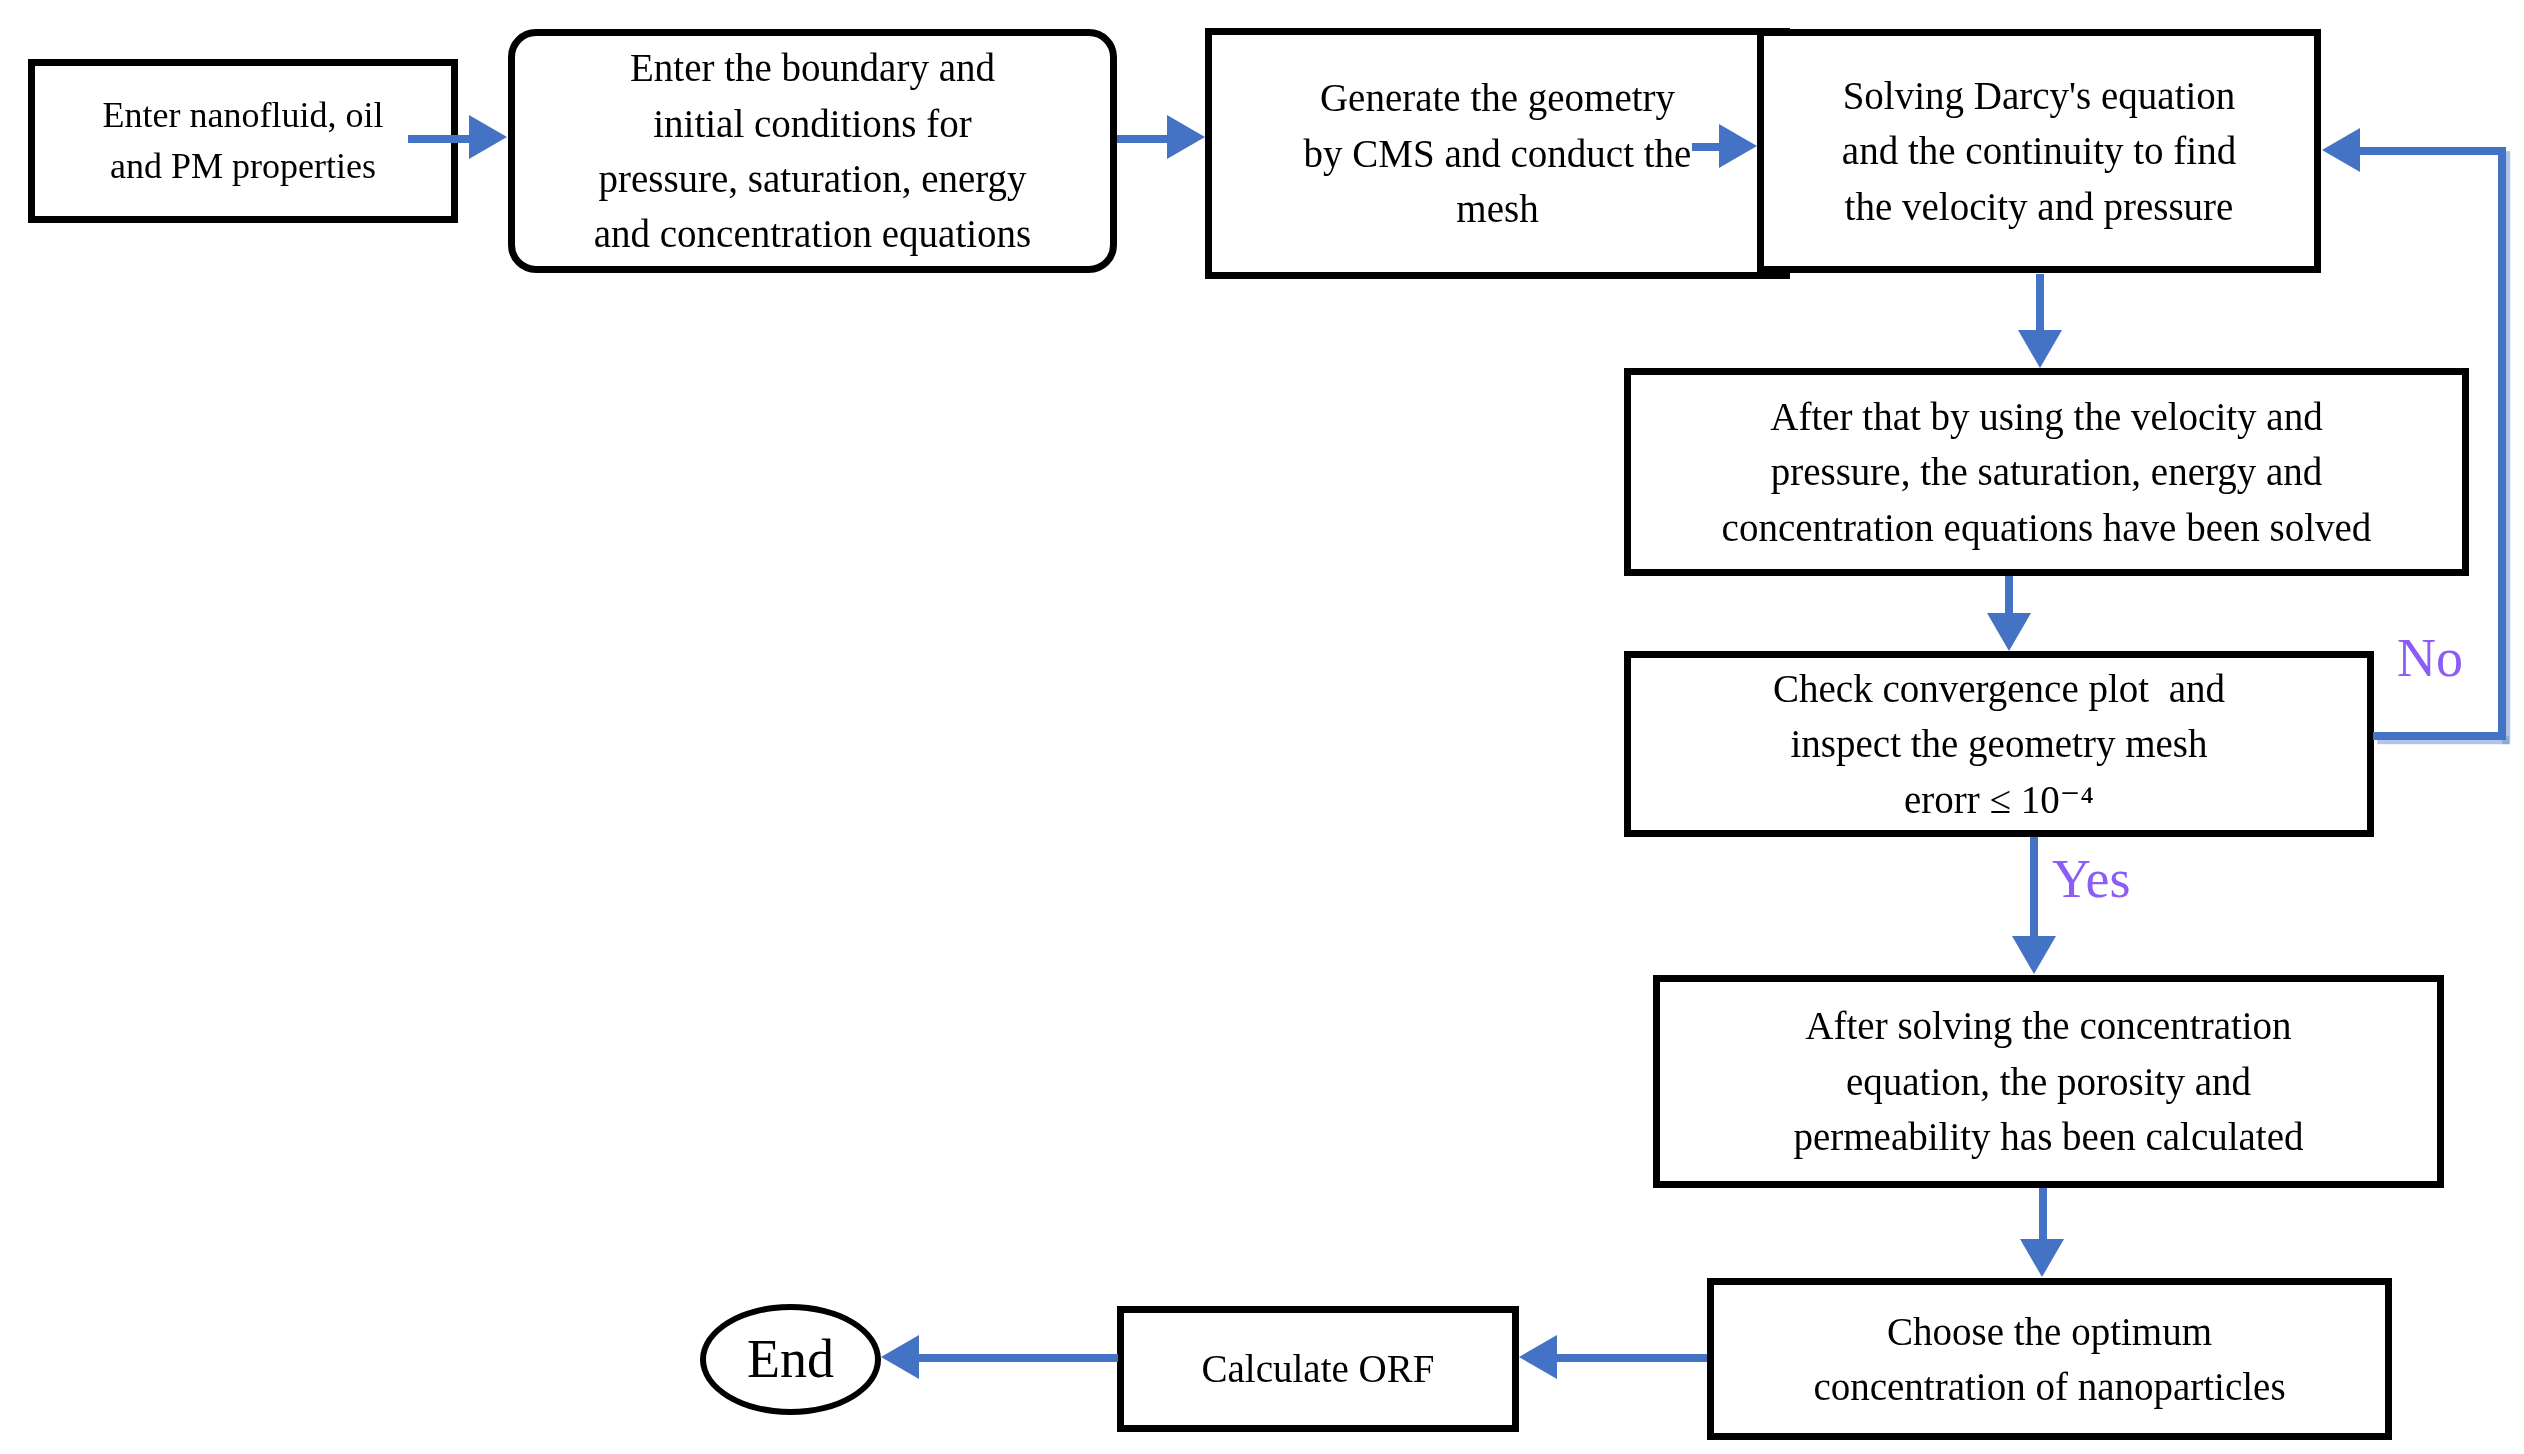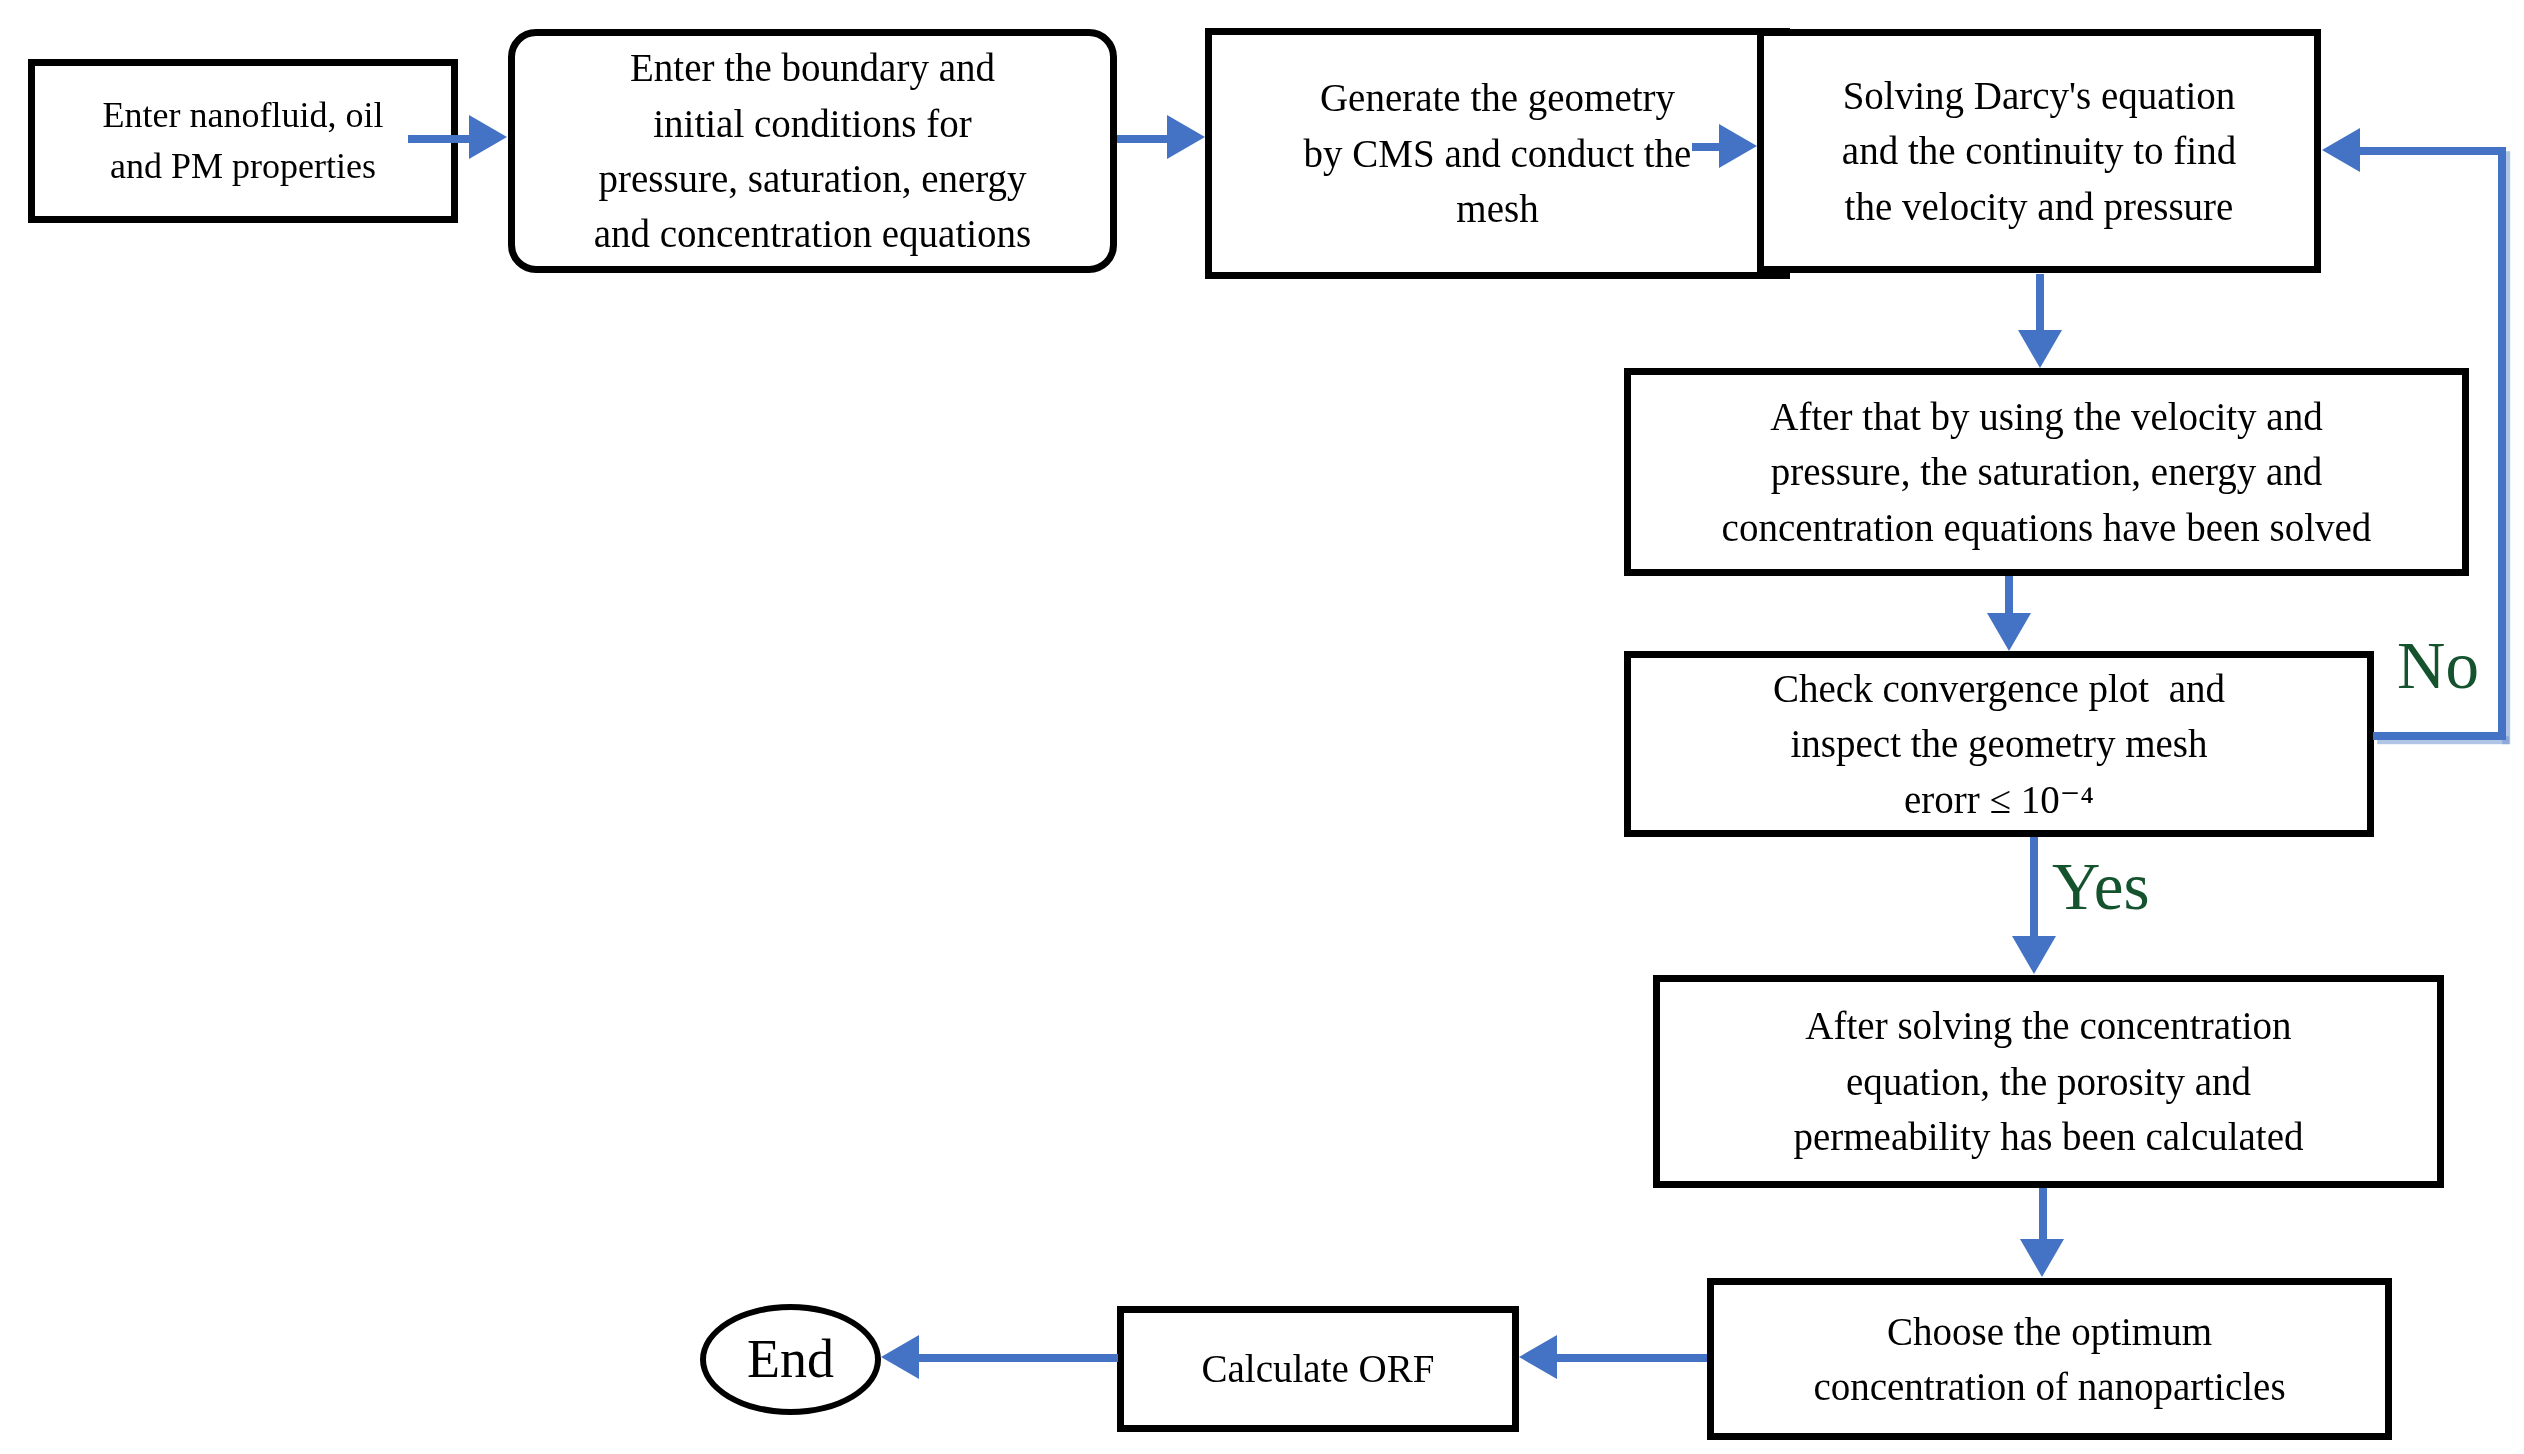--- a/index.html
+++ b/index.html
@@ -32,23 +32,23 @@
   }
   .ellipse .node-text{font-size:54px;}
   .seg{position:absolute;background:#4472C4;}
   .shadowed{box-shadow:4.2px 4.2px 0 rgba(111,148,208,0.55);}
   .ah{position:absolute;width:0;height:0;}
   .ah-right{border-top:22.6px solid transparent;border-bottom:22.6px solid transparent;border-left:38px solid #4472C4;}
   .ah-left{border-top:22.6px solid transparent;border-bottom:22.6px solid transparent;border-right:38px solid #4472C4;}
   .ah-down{border-left:22.6px solid transparent;border-right:22.6px solid transparent;border-top:38px solid #4472C4;}
   .edge-label{
     position:absolute;
-    font-size:67px;
+    font-size:54px;
     line-height:1.1;
-    color:#14532d;
+    color:#8b5cf6;
   }
 </style>
 </head>
 <body>
 
 <div id="stage">
 
   <div class="node small" style="left:28px;top:59px;width:430px;height:164px;">
     <span class="node-text">Enter nanofluid, oil
 and PM properties</span>

